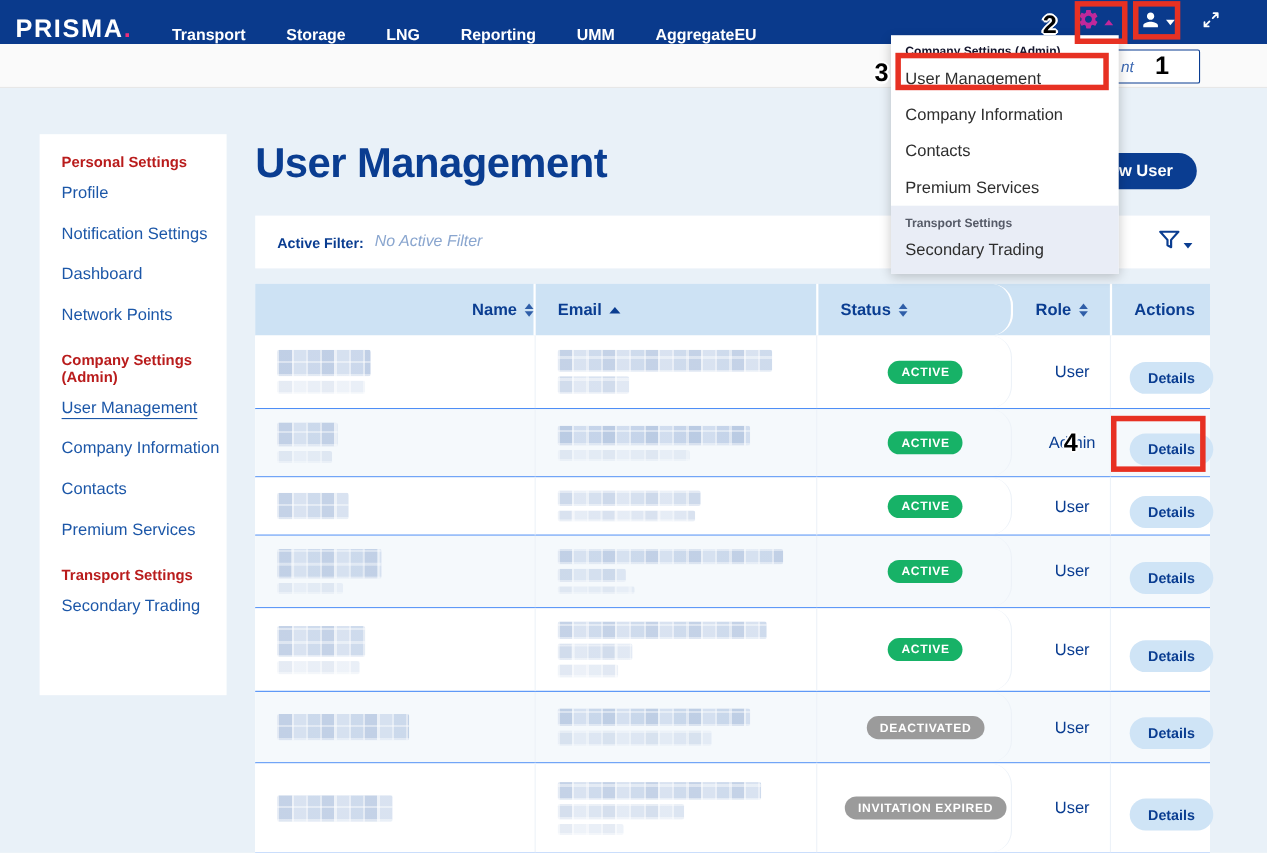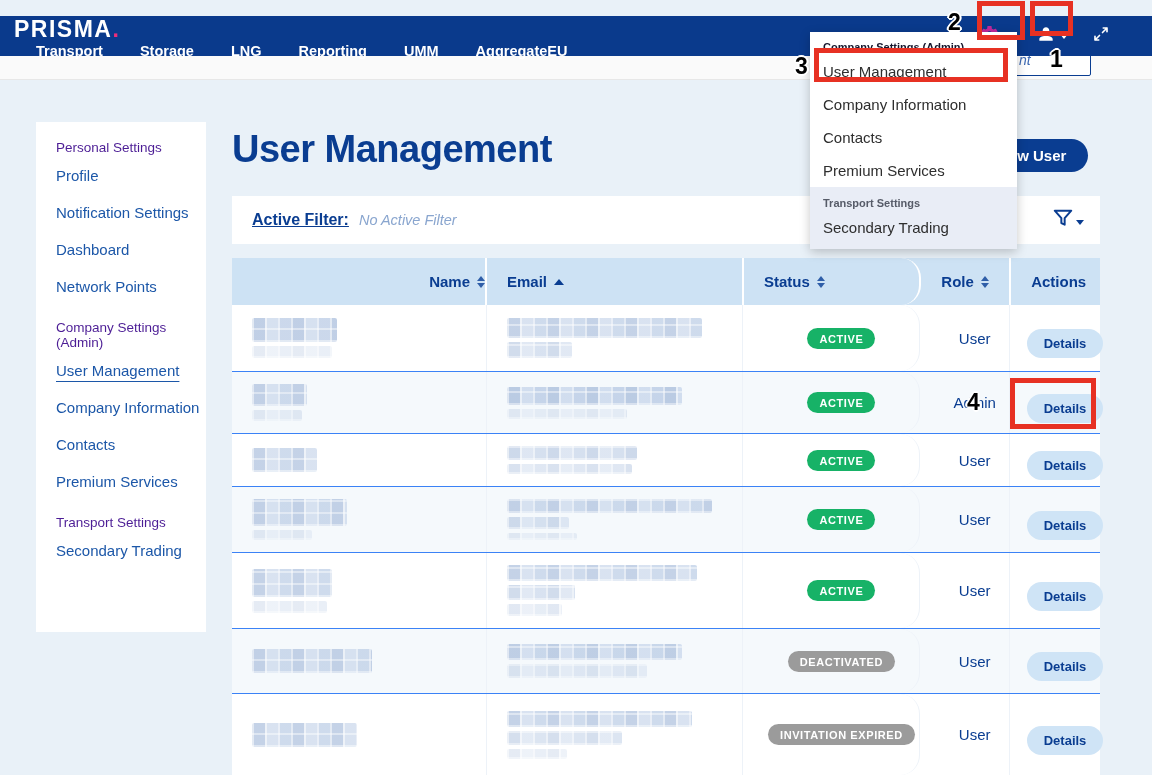--- a/index.html
+++ b/index.html
@@ -3,22 +3,22 @@
 <meta charset="utf-8">
 <style>
   * { margin:0; padding:0; box-sizing:border-box; }
   html,body { font-family:"Liberation Sans", sans-serif; }
   body { background:#dfe9f2; }
 
   .screen { position:relative; width:1152px; height:775px; overflow:hidden;
             background:var(--page-bg,#e9f1f8); }
 
   
-  .navbar { position:absolute; left:0; top:16px; width:1152px; height:40px;
-            background:var(--navbar-bg,#0a3a8c); display:flex; align-items:flex-start; z-index:20;flex-direction:column; }
+  .navbar { position:absolute; left:0; top:0; width:1152px; height:40px;
+            background:var(--navbar-bg,#0a3a8c); display:flex; align-items:flex-end; z-index:20; }
   .logo { margin-left:14px; color:#fff; font-size:23px; font-weight:bold; letter-spacing:1.5px; cursor:pointer; }
   .logo .dot { color:var(--brand-dot,#ee2d7a); }
   .nav-items { display:flex; margin-left:36px; gap:37px; }
   .nav-item { color:#fff; font-size:14.5px; font-weight:bold; text-decoration:none; cursor:pointer; }
   .nav-right { position:absolute; right:42px; top:0; height:40px; display:flex; align-items:center; gap:24px; }
   .icon-btn { display:flex; align-items:center; gap:4px; cursor:pointer; }
   .caret-up-pink { width:0; height:0; border-left:4px solid transparent; border-right:4px solid transparent;
                    border-bottom:5px solid var(--gear-pink,#c0289b); }
   .caret-down-white { width:0; height:0; border-left:4px solid transparent; border-right:4px solid transparent;
                       border-top:5px solid #fff; }
@@ -28,34 +28,34 @@
             background:#fafafa; border-bottom:1px solid #e7e7e7; z-index:5; }
   .account-select { position:absolute; left:935px; top:5px; width:156px; height:31px;
                     background:#fff; border:1.5px solid var(--accent-blue,#0a3d91); border-radius:2px; }
   .account-select .partial { position:absolute; left:83px; top:6px; font-style:italic;
                              font-size:14px; color:#3d69b3; }
 
   
   .sidebar { position:absolute; left:36px; top:122px; width:170px; height:510px;
              background:#fff; padding:14px 0 0 20px; z-index:4; }
   .sb-section { margin-bottom:15px; }
-  .sb-header { font-size:13.5px; font-weight:normal; color:#4c1d95; margin:4px 0 2px; }
+  .sb-header { font-size:13.5px; font-weight:bold; color:#b91c1c; margin:4px 0 2px; }
   .sb-item { font-size:15px; color:#1c57a8; line-height:37px; cursor:pointer; white-space:nowrap; }
   .sb-item.active { text-decoration:underline; text-underline-offset:5px; }
 
   
   .main { position:absolute; left:232px; top:122px; width:868px; }
   .page-title { font-size:38px; font-weight:800; color:var(--accent-blue,#0a3d91);
                 letter-spacing:-0.5px; padding-top:6px; }
   .new-user-btn { position:absolute; left:744px; top:17px; height:33px; padding:0 22px;
                   background:var(--accent-blue,#0a3d91); color:#fff; font-family:"Liberation Sans",sans-serif;
                   font-size:15px; font-weight:bold; border:none; border-radius:17px; cursor:pointer; z-index:6; }
   .filter-bar { position:absolute; left:0; top:74px; width:868px; height:48px; background:#fff;
                 display:flex; align-items:center; padding-left:20px; }
-  .fb-label { font-size:16px; font-weight:bold; color:var(--accent-blue,#0a3d91);text-decoration:underline; }
+  .fb-label { font-size:13px; font-weight:bold; color:var(--accent-blue,#0a3d91); }
   .fb-value { font-size:14.5px; font-style:italic; color:#8aa6cf; margin-left:10px; }
   .filter-icon { position:absolute; right:16px; top:13px; display:flex; align-items:center; gap:3px; cursor:pointer; }
   .caret-down-blue { width:0; height:0; border-left:4px solid transparent; border-right:4px solid transparent;
                      border-top:5px solid var(--accent-blue,#0a3d91); margin-top:4px; }
 
   
   .table { position:absolute; left:0; top:136px; width:868px; background:#fff; }
   .thead { display:flex; height:47px; background:var(--table-header-bg,#cde2f4); }
   .th { display:flex; align-items:center; padding-left:20px; font-size:15px; font-weight:bold;
         color:var(--accent-blue,#0a3d91); border-right:2px solid #fff; }

